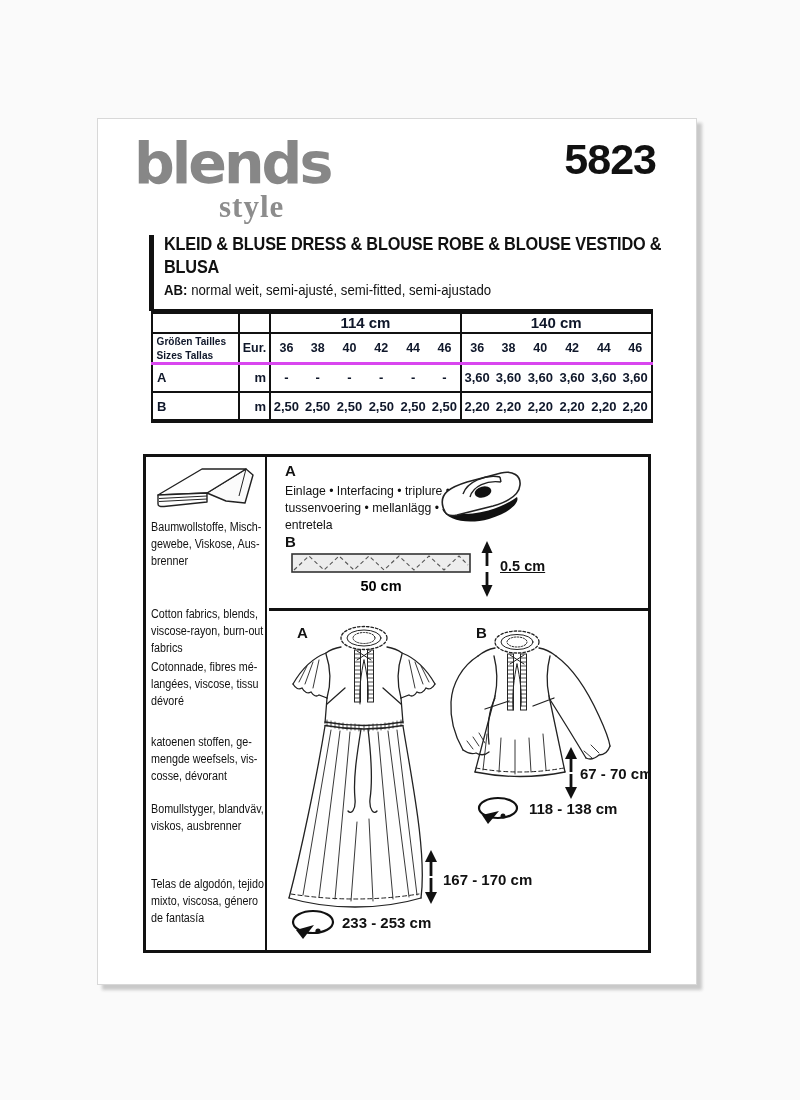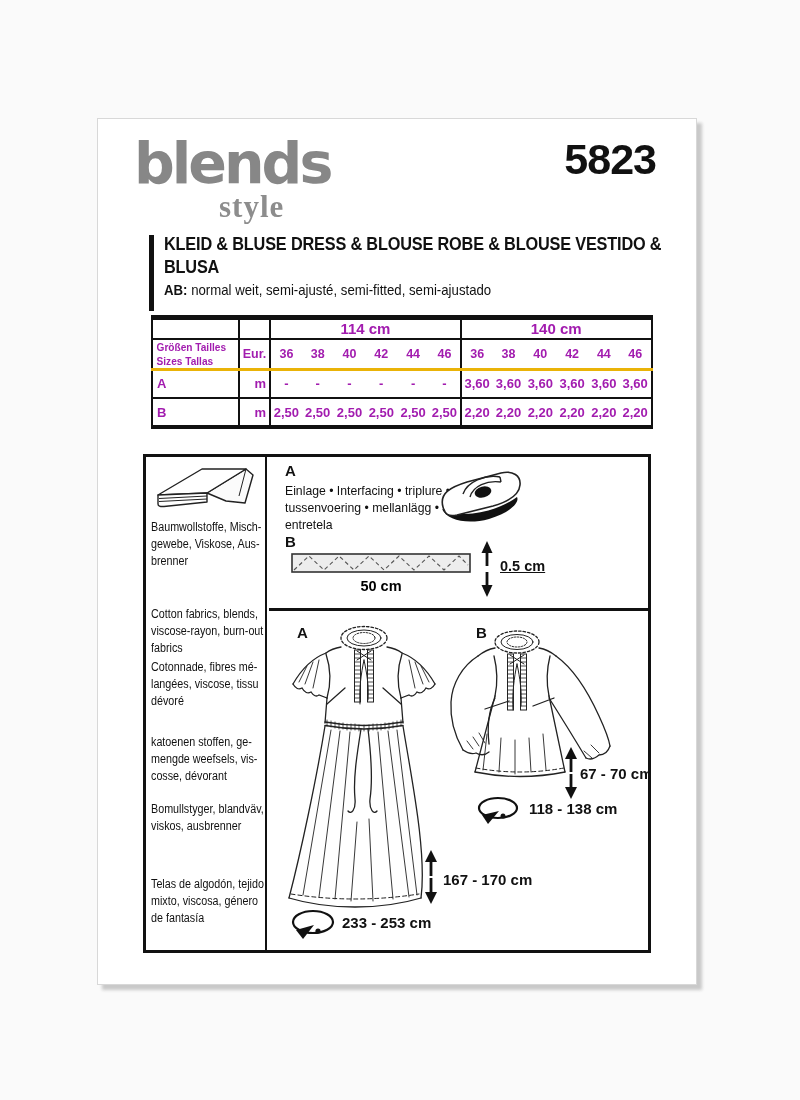--- a/index.html
+++ b/index.html
@@ -16,26 +16,26 @@
     font-weight:bold;color:#111;letter-spacing:-1px;}
   
   .title-block{position:absolute;left:51px;top:113px;width:520px;}
   .title-bar{position:absolute;left:0;top:3px;width:5px;height:76px;background:#111;}
   .title-inner{margin-left:15px;transform:scaleX(.88);transform-origin:left top;width:580px;}
   .title-names{font-weight:bold;font-size:18.5px;line-height:23px;color:#111;
     white-space:pre-line;letter-spacing:-.2px;}
   .fit-line{font-size:15px;line-height:18px;color:#111;margin-top:3px;}
   .fit-line b{font-weight:bold;}
   
-  .ytable{position:absolute;left:53px;top:196px;width:500px;border-collapse:collapse;
-    table-layout:fixed;color:#a21caf;}
+  .ytable{position:absolute;left:53px;top:190px;width:500px;border-collapse:collapse;
+    table-layout:fixed;color:#0f172a;}
   .ytable{border:2px solid #111;border-top-width:5px;border-bottom-width:4px;}
   .ytable td{padding:0;text-align:center;vertical-align:middle;font-weight:bold;}
   .row-widths td{border-bottom:2px solid #111;height:21px;font-size:15px;}
-  .row-sizes td{border-bottom:3px solid #eab308;height:25px;font-size:12.5px;}
+  .row-sizes td{border-bottom:3px solid #d946ef;height:25px;font-size:12.5px;}
   .row-a td{border-bottom:2px solid #111;}
   .row-a td,.row-b td{height:29px;font-size:13px;}
   .c-lbl,.c-eur,.c-s6,.c-g1{border-right:2px solid #111;}
   .lbl-inner{width:96px;transform:scaleX(.88);transform-origin:left top;text-align:left;
     padding-left:4px;font-size:11.5px;line-height:14px;white-space:pre-line;}
   .c-eur{font-size:12.5px;}
   .unit-cell{text-align:right !important;padding-right:3px !important;font-size:13px;}
   .view-cell{text-align:left !important;padding-left:4px !important;font-size:13px;}
   
   .lower-box{position:absolute;left:45px;top:335px;width:508px;height:499px;

